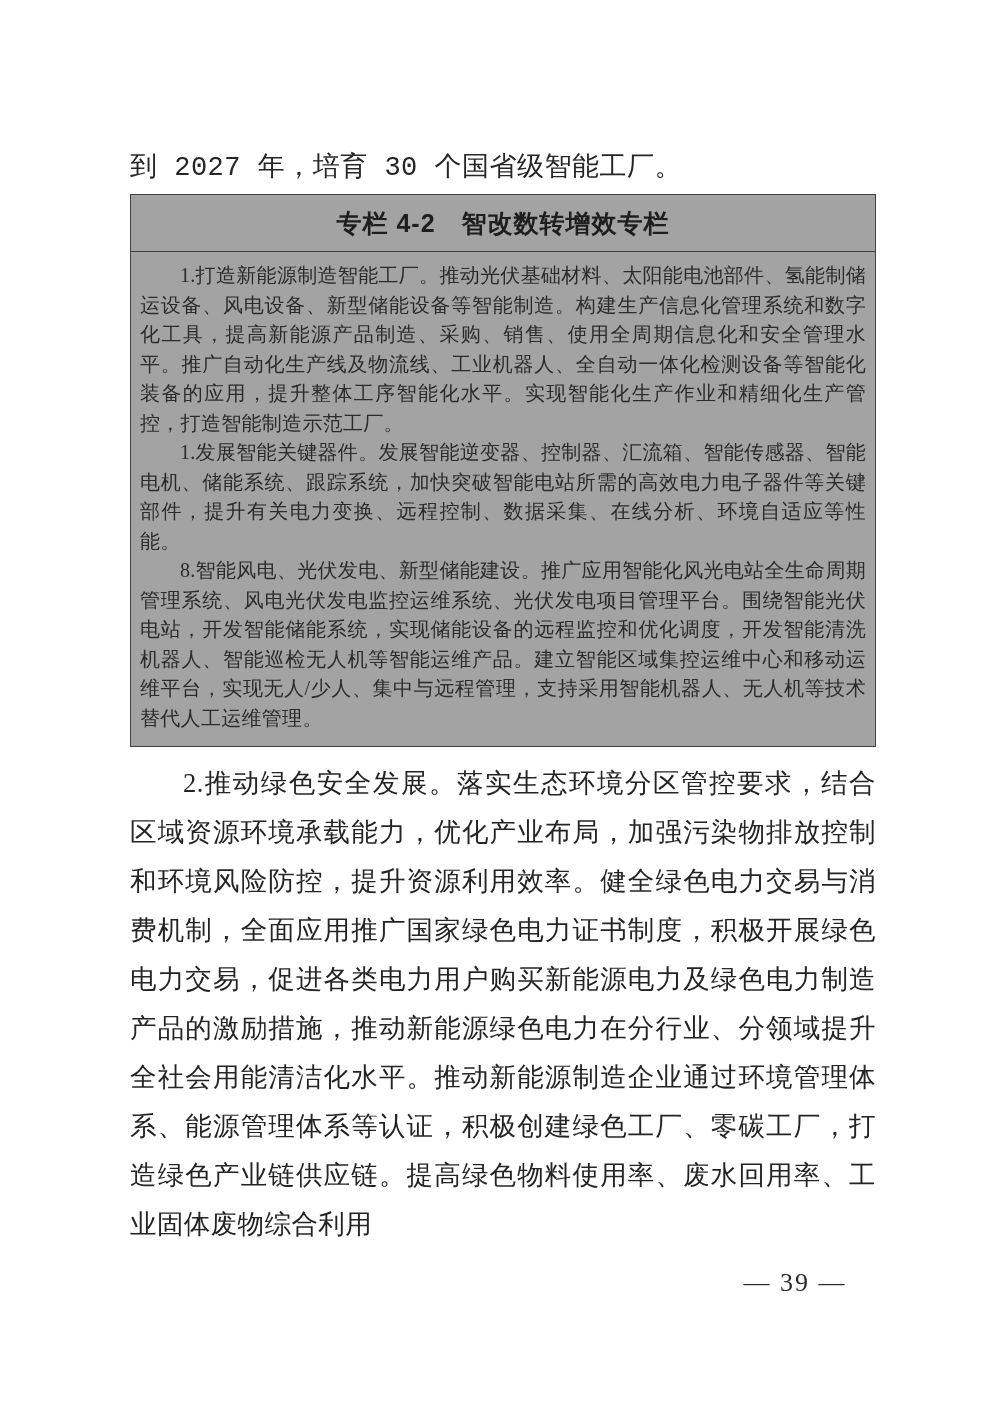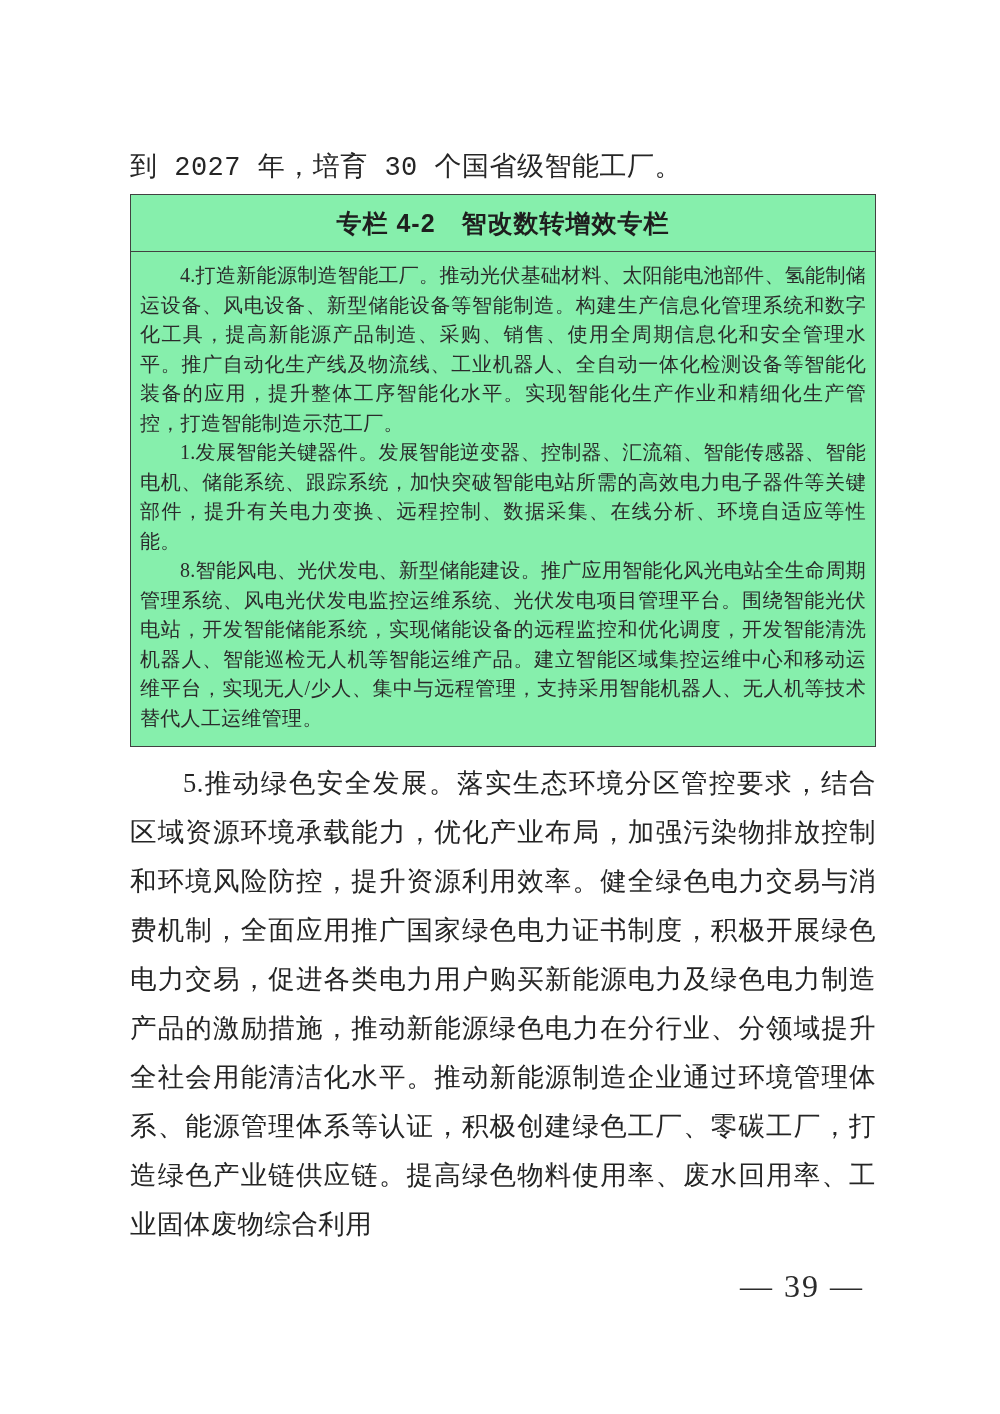--- a/index.html
+++ b/index.html
@@ -26,21 +26,21 @@
   .intro {
     margin: 0 0 6px 0;
     font-size: 27px;
     line-height: 40px;
     letter-spacing: 0.5px;
     text-align: justify;
     font-family: Liberation Mono, monospace;
   }
   .panel {
     border: 1.5px solid #414141;
-    background: #86efac;
+    background: #a3a3a3;
   }
   .panel-title {
     text-align: center;
     font-weight: bold;
     font-size: 25px;
     line-height: 25px;
     padding: 16px 0 15px 0;
     border-bottom: 1.5px solid #414141;
     font-family: "Liberation Sans", "DejaVu Sans", sans-serif;
     color: #1e1e1e;
@@ -65,44 +65,44 @@
     text-align: justify;
     text-indent: 2em;
     color: #242424;
     letter-spacing: 0.4px;
   }
   .page-number {
     position: absolute;
     top: 1268px;
     left: 740px;
     width: 110px;
-    text-align: left;
-    font-size: 32px;
+    text-align: center;
+    font-size: 26px;
     color: #2b2b2b;
     letter-spacing: 2px;
     white-space: nowrap;
   }
 </style>
 </head>
 <body>
 
 <div class="page">
 
   <div class="content">
 
     <p class="intro">到 2027 年，培育 30 个国省级智能工厂。</p>
 
     <div class="panel">
       <div class="panel-title">专栏 4-2　智改数转增效专栏</div>
       <div class="panel-body">
-        <p>4.打造新能源制造智能工厂。推动光伏基础材料、太阳能电池部件、氢能制储运设备、风电设备、新型储能设备等智能制造。构建生产信息化管理系统和数字化工具，提高新能源产品制造、采购、销售、使用全周期信息化和安全管理水平。推广自动化生产线及物流线、工业机器人、全自动一体化检测设备等智能化装备的应用，提升整体工序智能化水平。实现智能化生产作业和精细化生产管控，打造智能制造示范工厂。</p>
+        <p>1.打造新能源制造智能工厂。推动光伏基础材料、太阳能电池部件、氢能制储运设备、风电设备、新型储能设备等智能制造。构建生产信息化管理系统和数字化工具，提高新能源产品制造、采购、销售、使用全周期信息化和安全管理水平。推广自动化生产线及物流线、工业机器人、全自动一体化检测设备等智能化装备的应用，提升整体工序智能化水平。实现智能化生产作业和精细化生产管控，打造智能制造示范工厂。</p>
         <p>1.发展智能关键器件。发展智能逆变器、控制器、汇流箱、智能传感器、智能电机、储能系统、跟踪系统，加快突破智能电站所需的高效电力电子器件等关键部件，提升有关电力变换、远程控制、数据采集、在线分析、环境自适应等性能。</p>
         <p>8.智能风电、光伏发电、新型储能建设。推广应用智能化风光电站全生命周期管理系统、风电光伏发电监控运维系统、光伏发电项目管理平台。围绕智能光伏电站，开发智能储能系统，实现储能设备的远程监控和优化调度，开发智能清洗机器人、智能巡检无人机等智能运维产品。建立智能区域集控运维中心和移动运维平台，实现无人/少人、集中与远程管理，支持采用智能机器人、无人机等技术替代人工运维管理。</p>
       </div>
     </div>
 
-    <p class="body-para">5.推动绿色安全发展。落实生态环境分区管控要求，结合区域资源环境承载能力，优化产业布局，加强污染物排放控制和环境风险防控，提升资源利用效率。健全绿色电力交易与消费机制，全面应用推广国家绿色电力证书制度，积极开展绿色电力交易，促进各类电力用户购买新能源电力及绿色电力制造产品的激励措施，推动新能源绿色电力在分行业、分领域提升全社会用能清洁化水平。推动新能源制造企业通过环境管理体系、能源管理体系等认证，积极创建绿色工厂、零碳工厂，打造绿色产业链供应链。提高绿色物料使用率、废水回用率、工业固体废物综合利用</p>
+    <p class="body-para">2.推动绿色安全发展。落实生态环境分区管控要求，结合区域资源环境承载能力，优化产业布局，加强污染物排放控制和环境风险防控，提升资源利用效率。健全绿色电力交易与消费机制，全面应用推广国家绿色电力证书制度，积极开展绿色电力交易，促进各类电力用户购买新能源电力及绿色电力制造产品的激励措施，推动新能源绿色电力在分行业、分领域提升全社会用能清洁化水平。推动新能源制造企业通过环境管理体系、能源管理体系等认证，积极创建绿色工厂、零碳工厂，打造绿色产业链供应链。提高绿色物料使用率、废水回用率、工业固体废物综合利用</p>
 
   </div>
 
   <div class="page-number">— 39 —</div>
 
 </div>
 
 </body></html>

